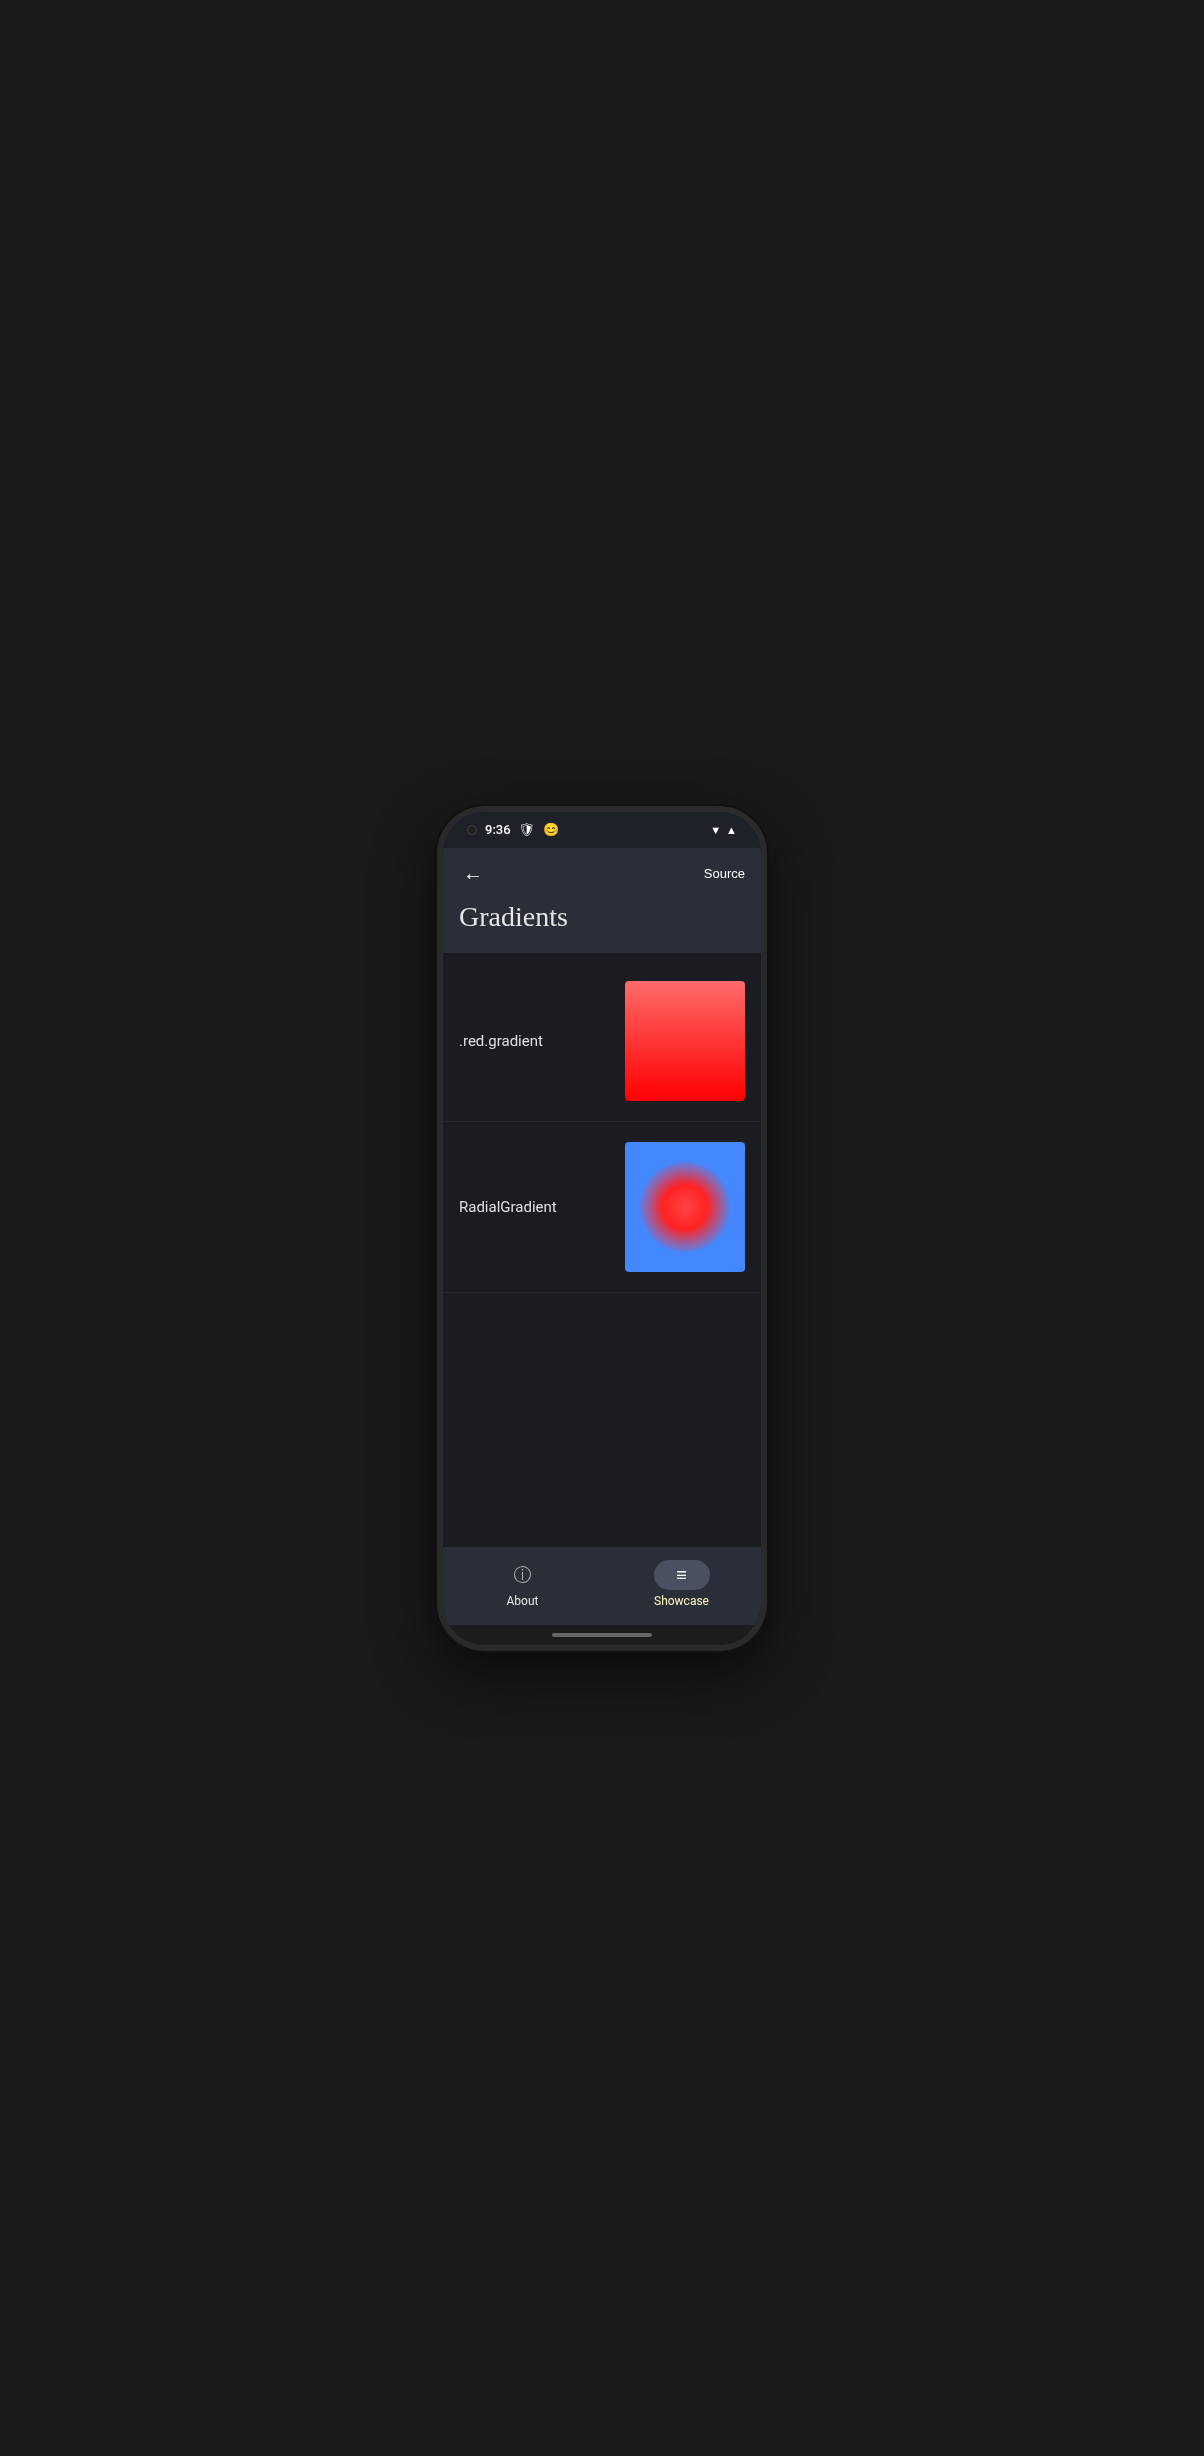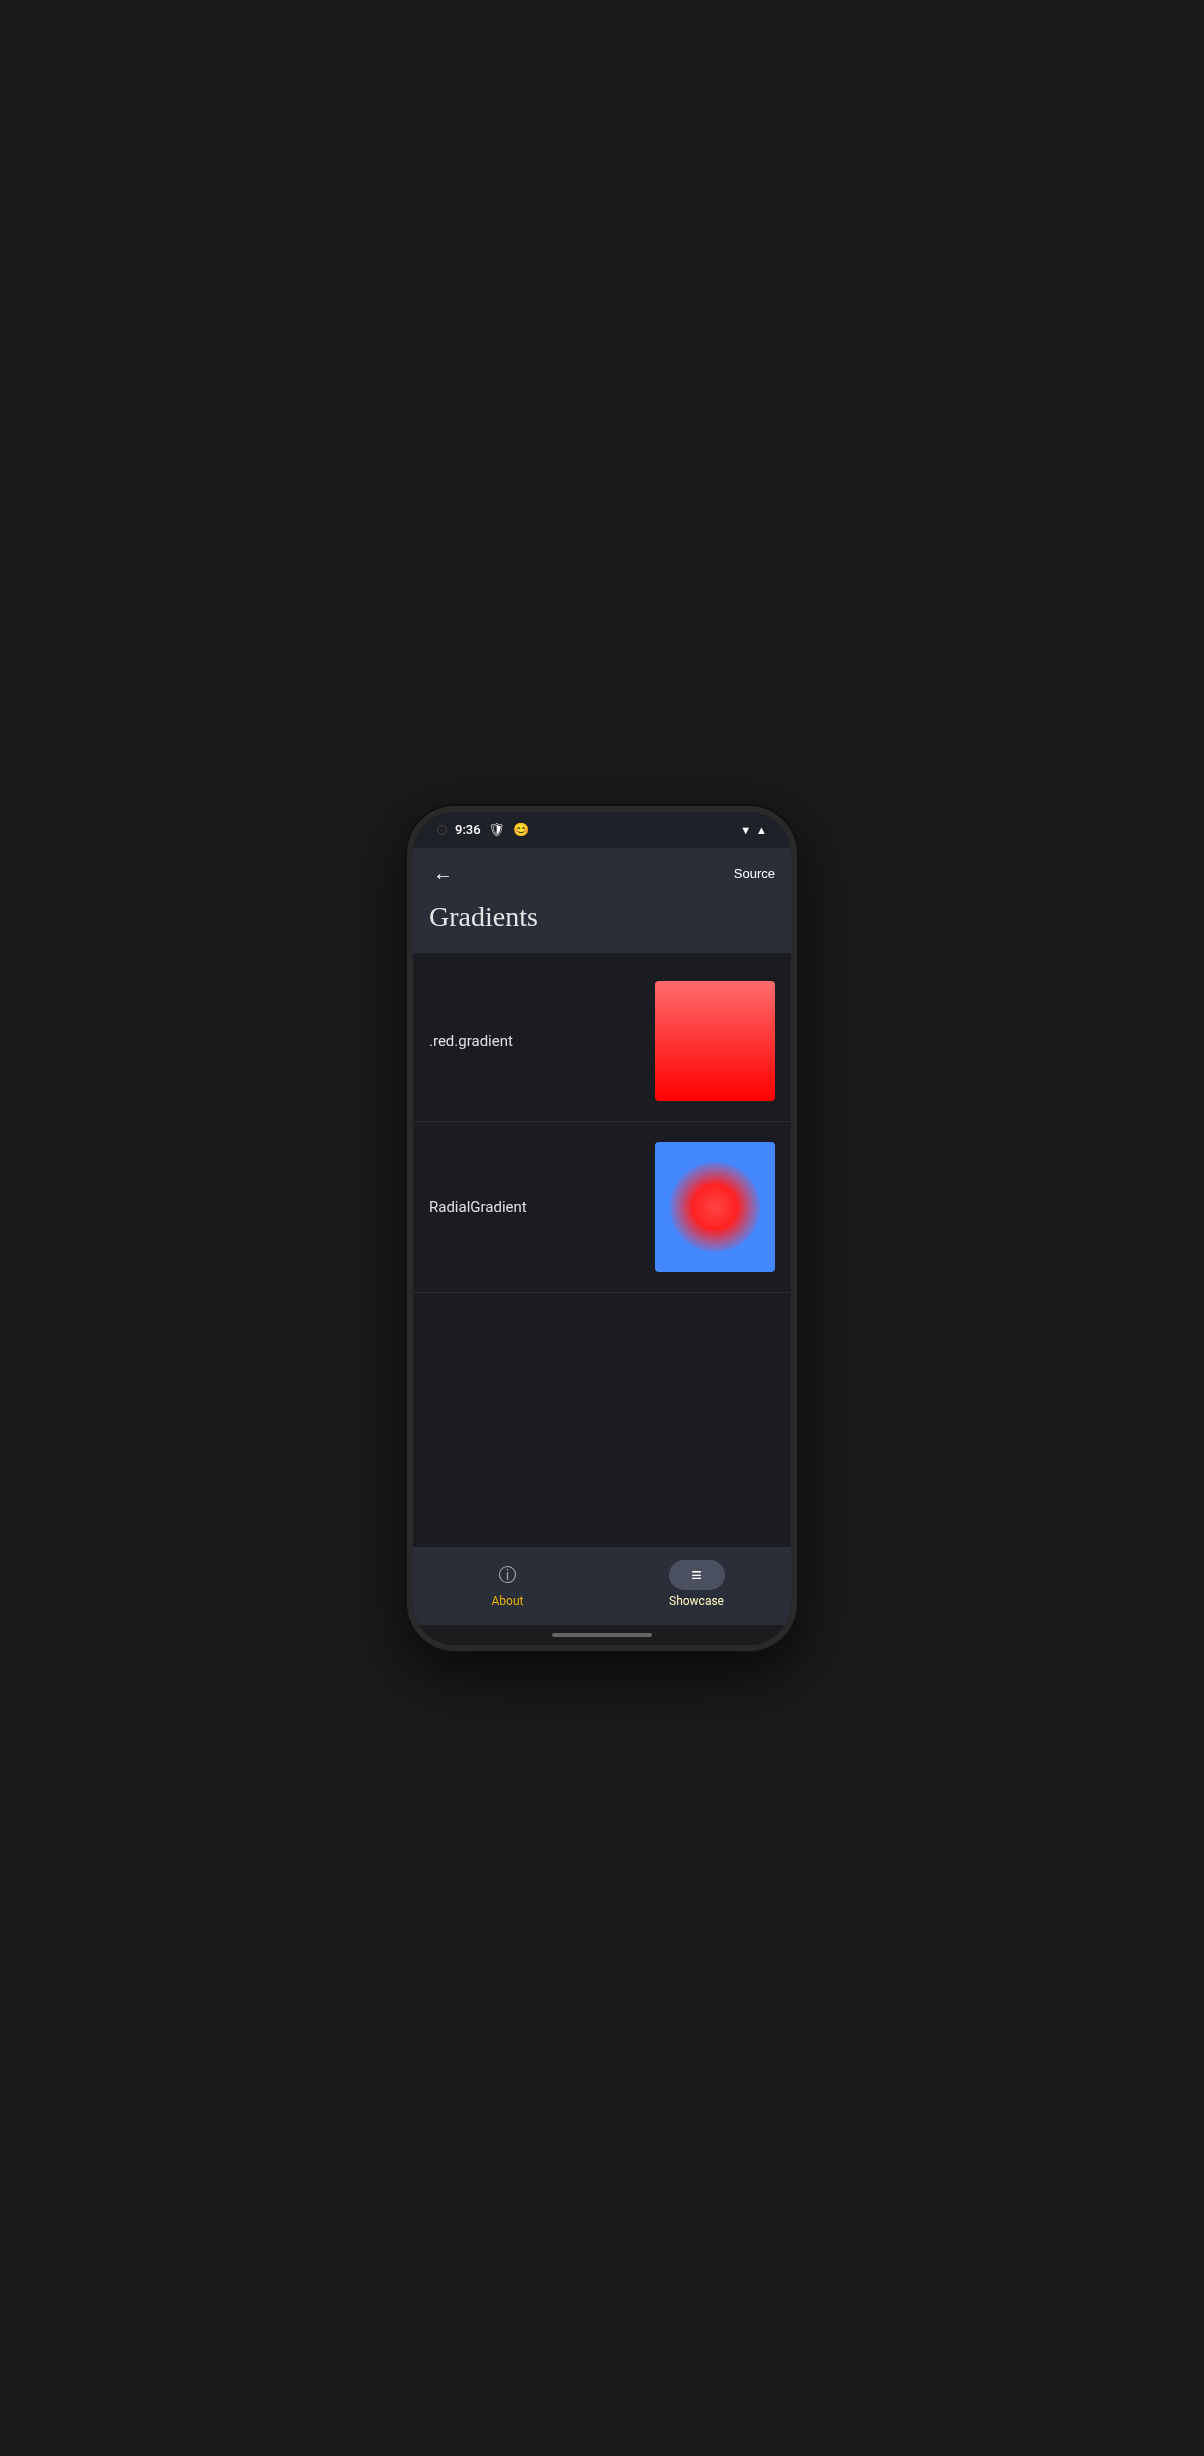--- a/index.html
+++ b/index.html
@@ -7,21 +7,21 @@
     body {
       background: #1a1a1a;
       display: flex;
       justify-content: center;
       align-items: center;
       min-height: 100vh;
       font-family: 'Roboto', Arial, sans-serif;
     }
 
     .phone-frame {
-      width: 390px;
+      width: 330px;
       height: 845px;
       background: #1c1c1e;
       border-radius: 48px;
       border: 6px solid #2a2a2a;
       box-shadow: 0 0 0 2px #111, 0 20px 60px rgba(0,0,0,0.7);
       overflow: hidden;
       position: relative;
       display: flex;
       flex-direction: column;
     }
@@ -230,21 +230,21 @@
     .nav-icon {
       color: #aaa;
       font-size: 18px;
     }
 
     .nav-icon.active {
       color: #fff;
     }
 
     .nav-label {
-      color: #eab308;
+      color: #e5e5e5;
       font-size: 12px;
     }
 
     .nav-label.active {
       color: #fef9c3;
     }
 
     
     .home-indicator {
       background: #1c1c1e;

